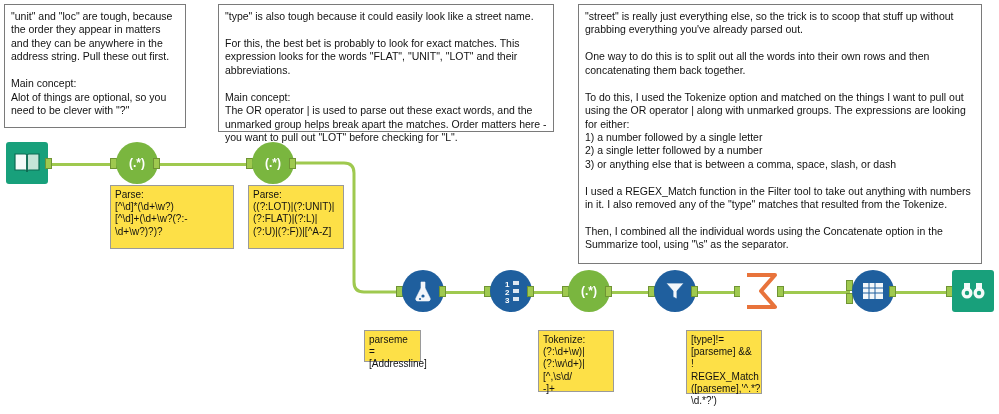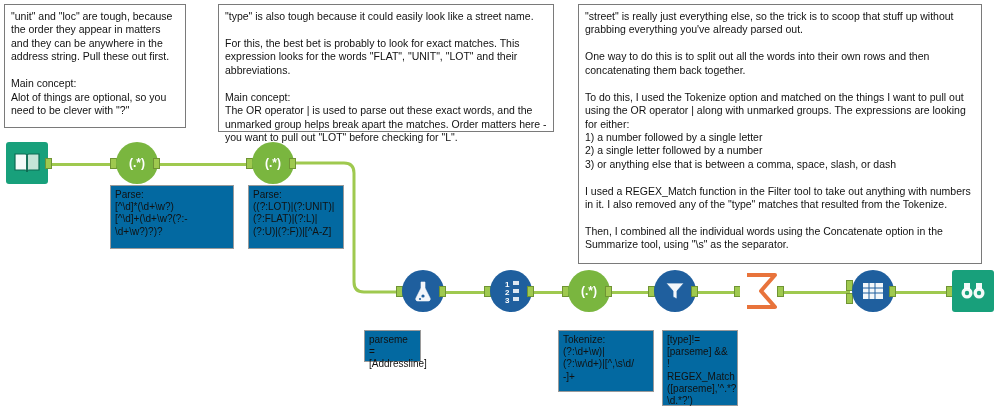--- a/index.html
+++ b/index.html
@@ -23,21 +23,21 @@
     padding:5px 6px;
     font-size:10.5px;
     line-height:1.28;
     color:#111;
     white-space:pre-wrap;
   }
 
   
   .cfg{
     position:absolute;
-    background:#0369a1;
+    background:#fde047;
     border:1px solid #9a9a9a;
     box-sizing:border-box;
     padding:3px 4px;
     font-size:10px;
     line-height:1.22;
     color:#111;
     white-space:pre-wrap;
   }
 
   
@@ -216,24 +216,24 @@
 \d+\w?)?)?</div>
 
   <div class="cfg" style="left:248px;top:185px;width:96px;height:64px;">Parse:
 ((?:LOT)|(?:UNIT)|
 (?:FLAT)|(?:L)|
 (?:U)|(?:F))|[^A-Z]</div>
 
   <div class="cfg" style="left:364px;top:330px;width:57px;height:32px;">parseme =
 [Addressline]</div>
 
-  <div class="cfg" style="left:558px;top:330px;width:96px;height:62px;">Tokenize:
+  <div class="cfg" style="left:538px;top:330px;width:76px;height:62px;">Tokenize:
 (?:\d+\w)|
 (?:\w\d+)|[^,\s\d/
 -]+</div>
 
-  <div class="cfg" style="left:662px;top:330px;width:76px;height:76px;">[type]!=
+  <div class="cfg" style="left:686px;top:330px;width:76px;height:64px;">[type]!=
 [parseme] &amp;&amp; !
 REGEX_Match
 ([parseme],'^.*?
 \d.*?')</div>
 
 </div>
 
 </body></html>

